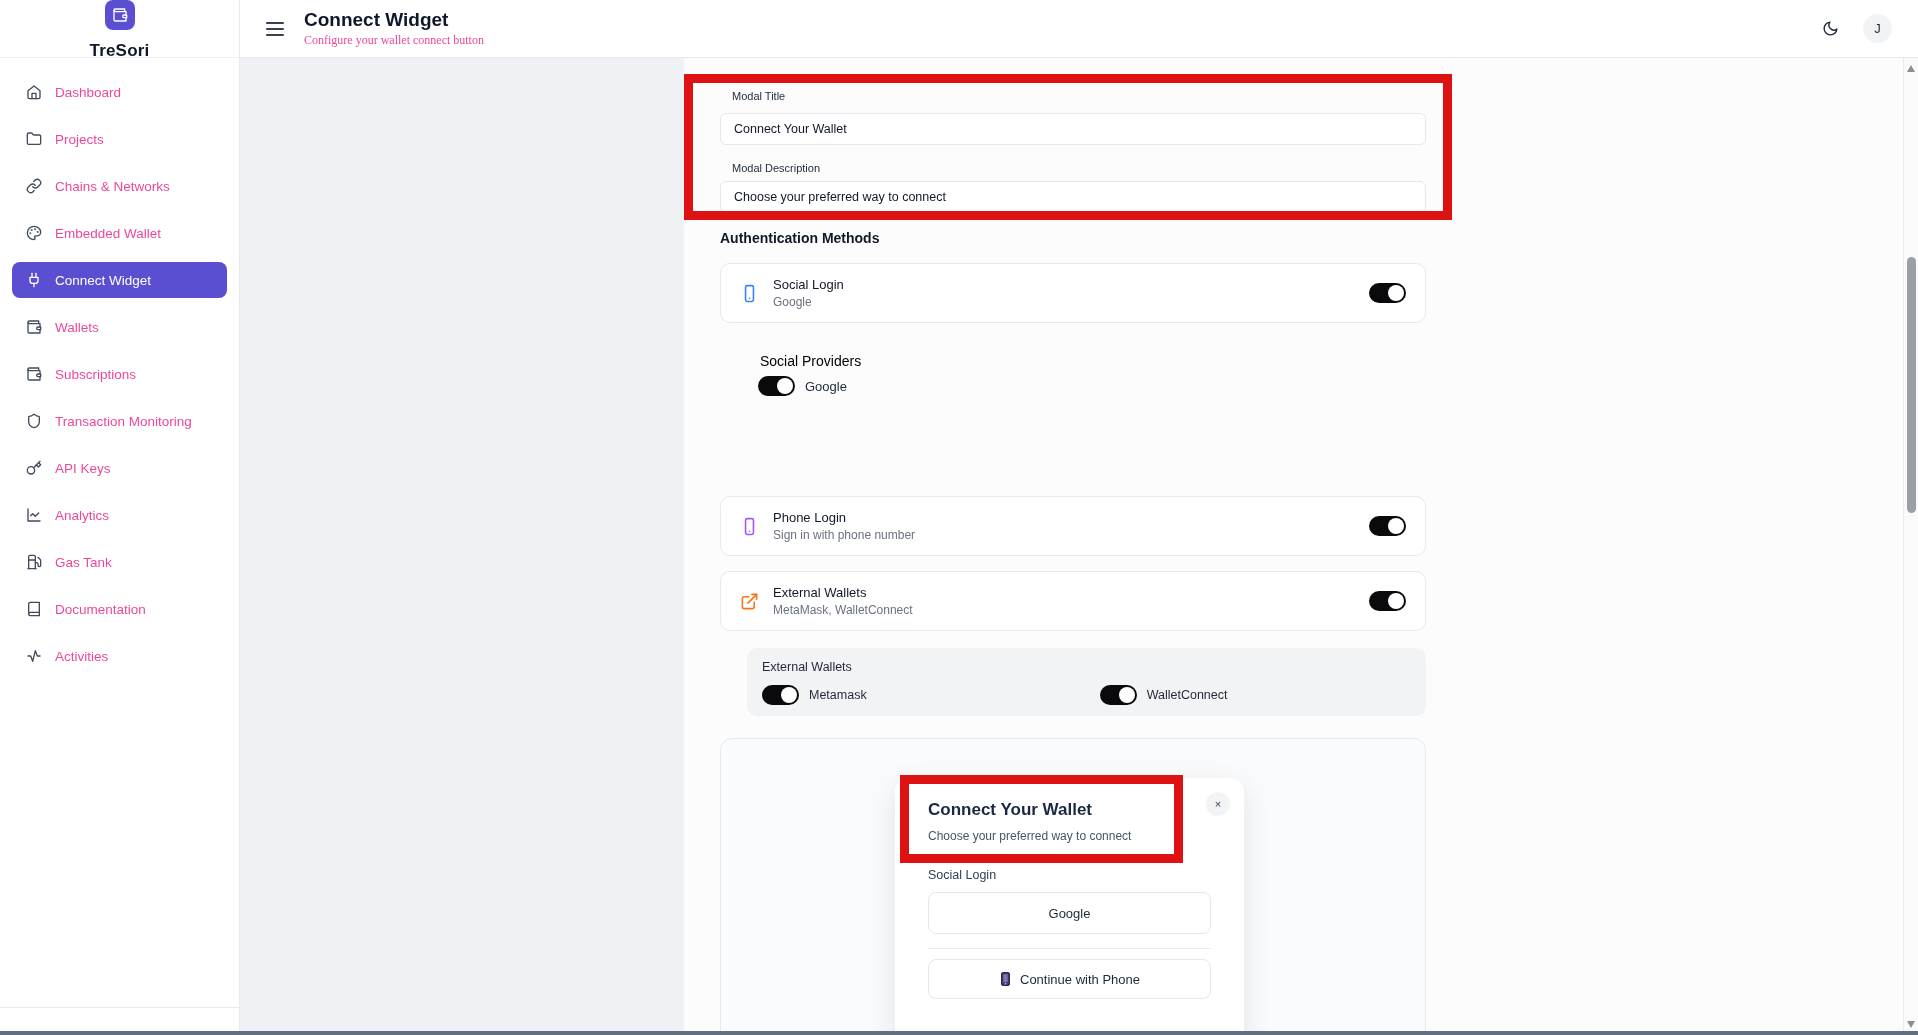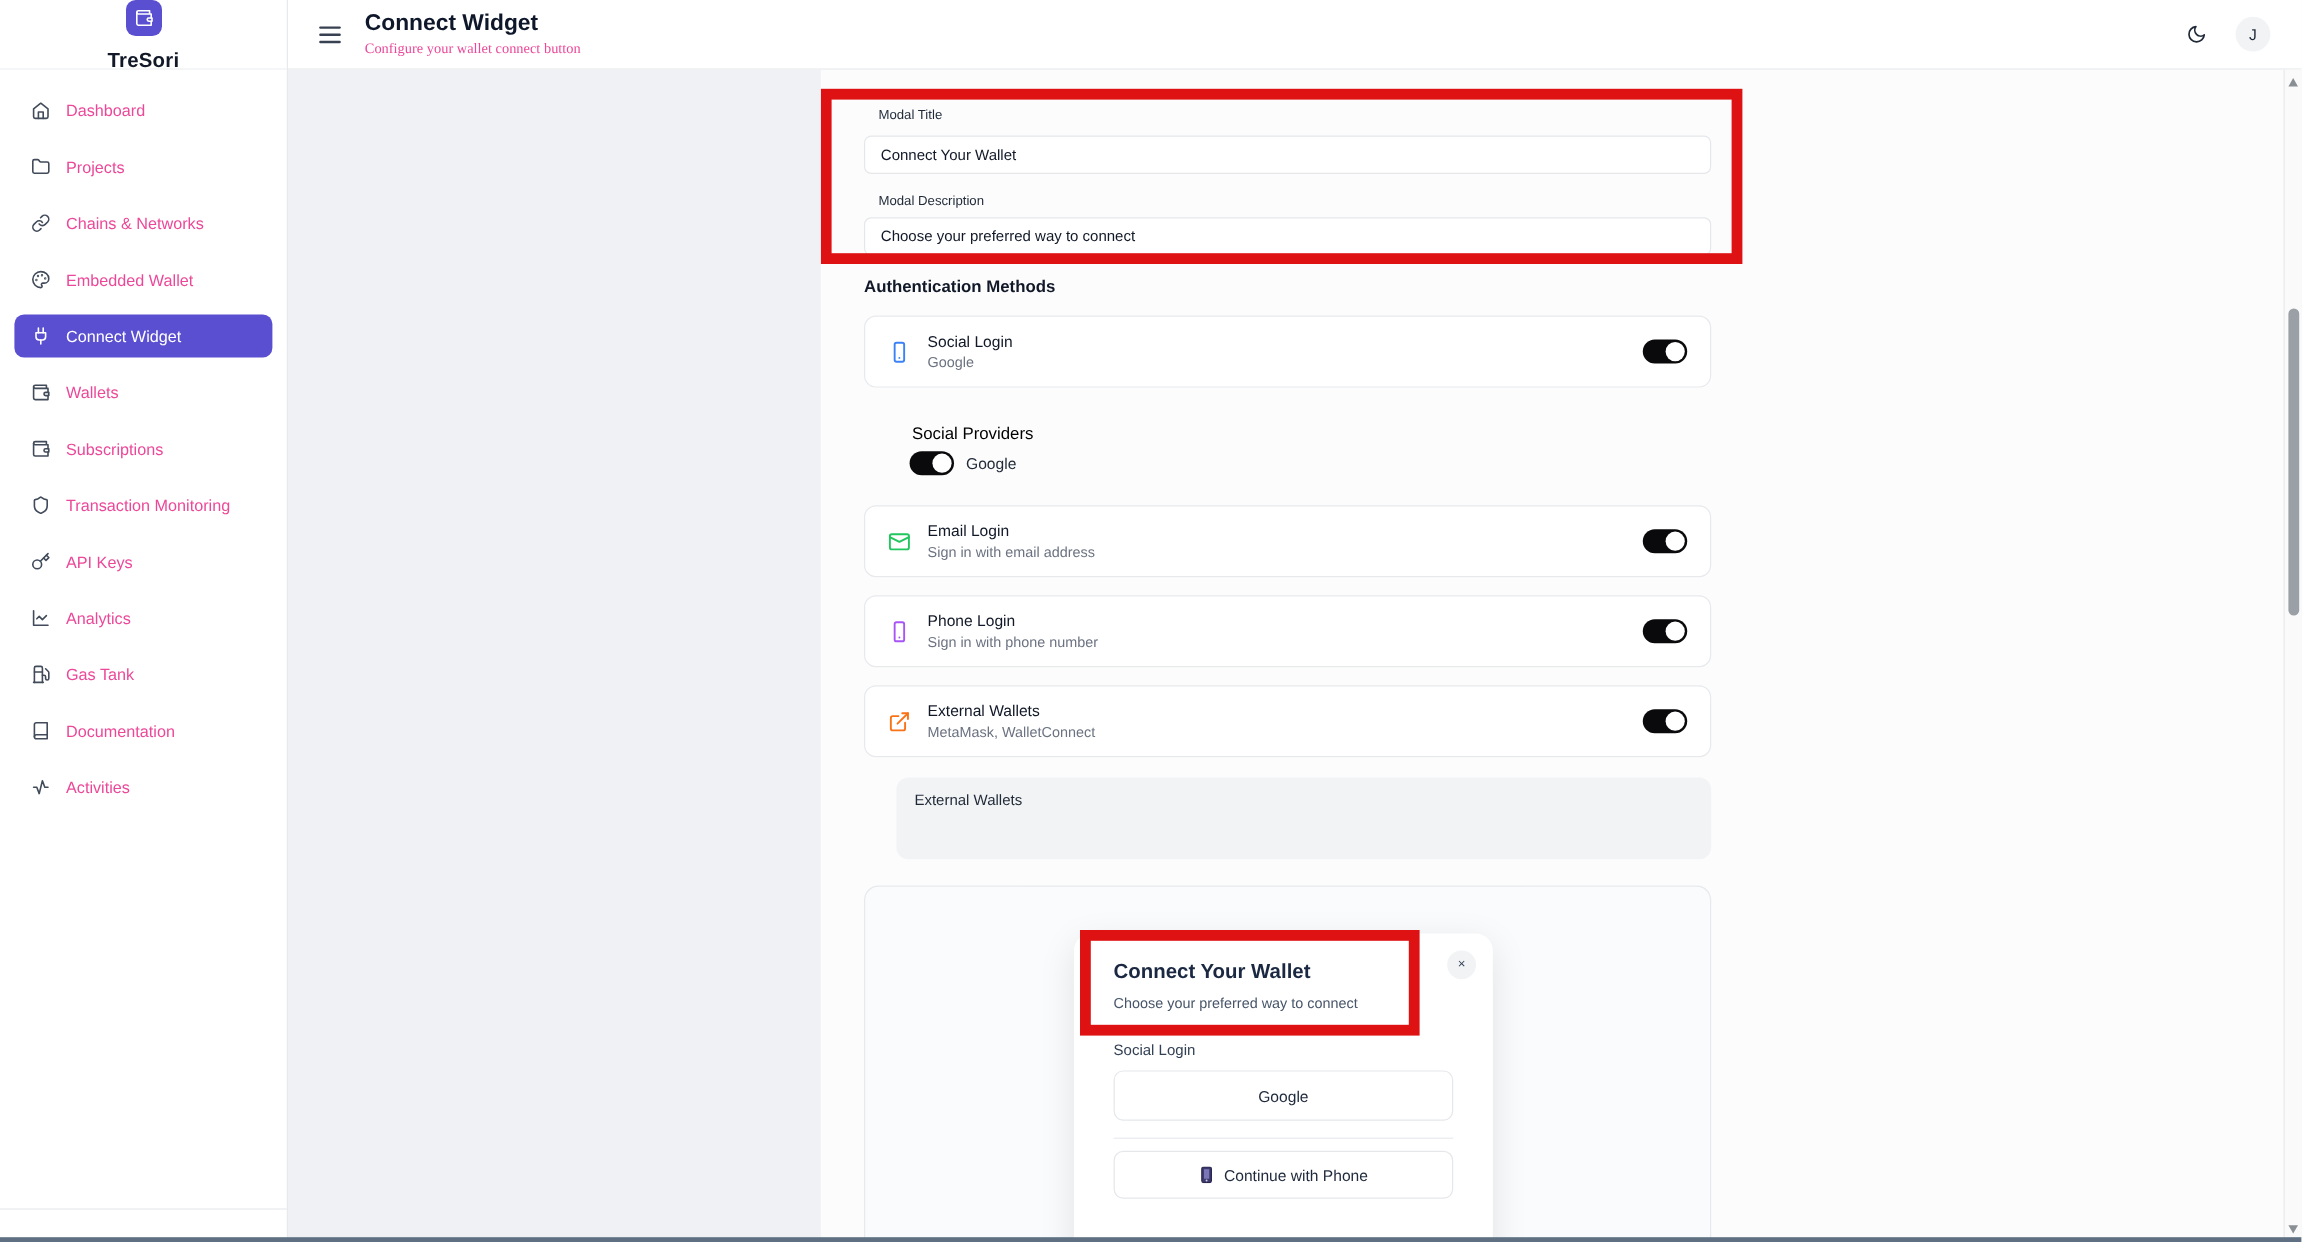--- a/index.html
+++ b/index.html
@@ -275,33 +275,20 @@
       </div>
       <div class="toggle end"></div>
     </div>
 
     <div class="sub-label">Social Providers</div>
     <div class="prov-row">
       <div class="toggle"></div>
       <span>Google</span>
     </div>
 
-    <div class="mcard" style="top:363px;">
-      <span>
-          <svg width="19" height="19" viewBox="0 0 24 24" fill="none" stroke="#22c55e" stroke-width="2" stroke-linecap="round" stroke-linejoin="round">
-            <rect x="2" y="4" width="20" height="16" rx="2"></rect>
-            <path d="m22 7-10 5L2 7"></path>
-          </svg>
-        </span>
-      <div class="mtxt">
-        <span class="mtitle">Email Login</span>
-        <span class="msub">Sign in with email address</span>
-      </div>
-      <div class="toggle end"></div>
-    </div>
 
     <div class="mcard" style="top:438px;align-items:center;">
       <span>
           <svg width="19" height="19" viewBox="0 0 24 24" fill="none" stroke="#a855f7" stroke-width="2" stroke-linecap="round" stroke-linejoin="round">
             <rect x="7" y="2" width="10" height="20" rx="2"></rect>
             <path d="M12 18h.01"></path>
           </svg>
         </span>
       <div class="mtxt">
         <span class="mtitle">Phone Login</span>
@@ -320,20 +307,30 @@
         </span>
       <div class="mtxt">
         <span class="mtitle">External Wallets</span>
         <span class="msub">MetaMask, WalletConnect</span>
       </div>
       <div class="toggle end"></div>
     </div>
 
     <div class="gray-panel">
       <div class="gp-label">External Wallets</div>
+      <div class="gp-row">
+        <div class="gp-cell">
+          <div class="toggle"></div>
+          <span>Metamask</span>
+        </div>
+        <div class="gp-cell second">
+          <div class="toggle"></div>
+          <span>WalletConnect</span>
+        </div>
+      </div>
     </div>
 
     <div class="preview-card"></div>
 
     <div class="pmodal">
       <div class="pm-close">×</div>
       <h1 class="pm-title">Connect Your Wallet</h1>
       <p class="pm-sub">Choose your preferred way to connect</p>
       <div class="pm-social-label">Social Login</div>
       <button class="pbtn">Google</button>

